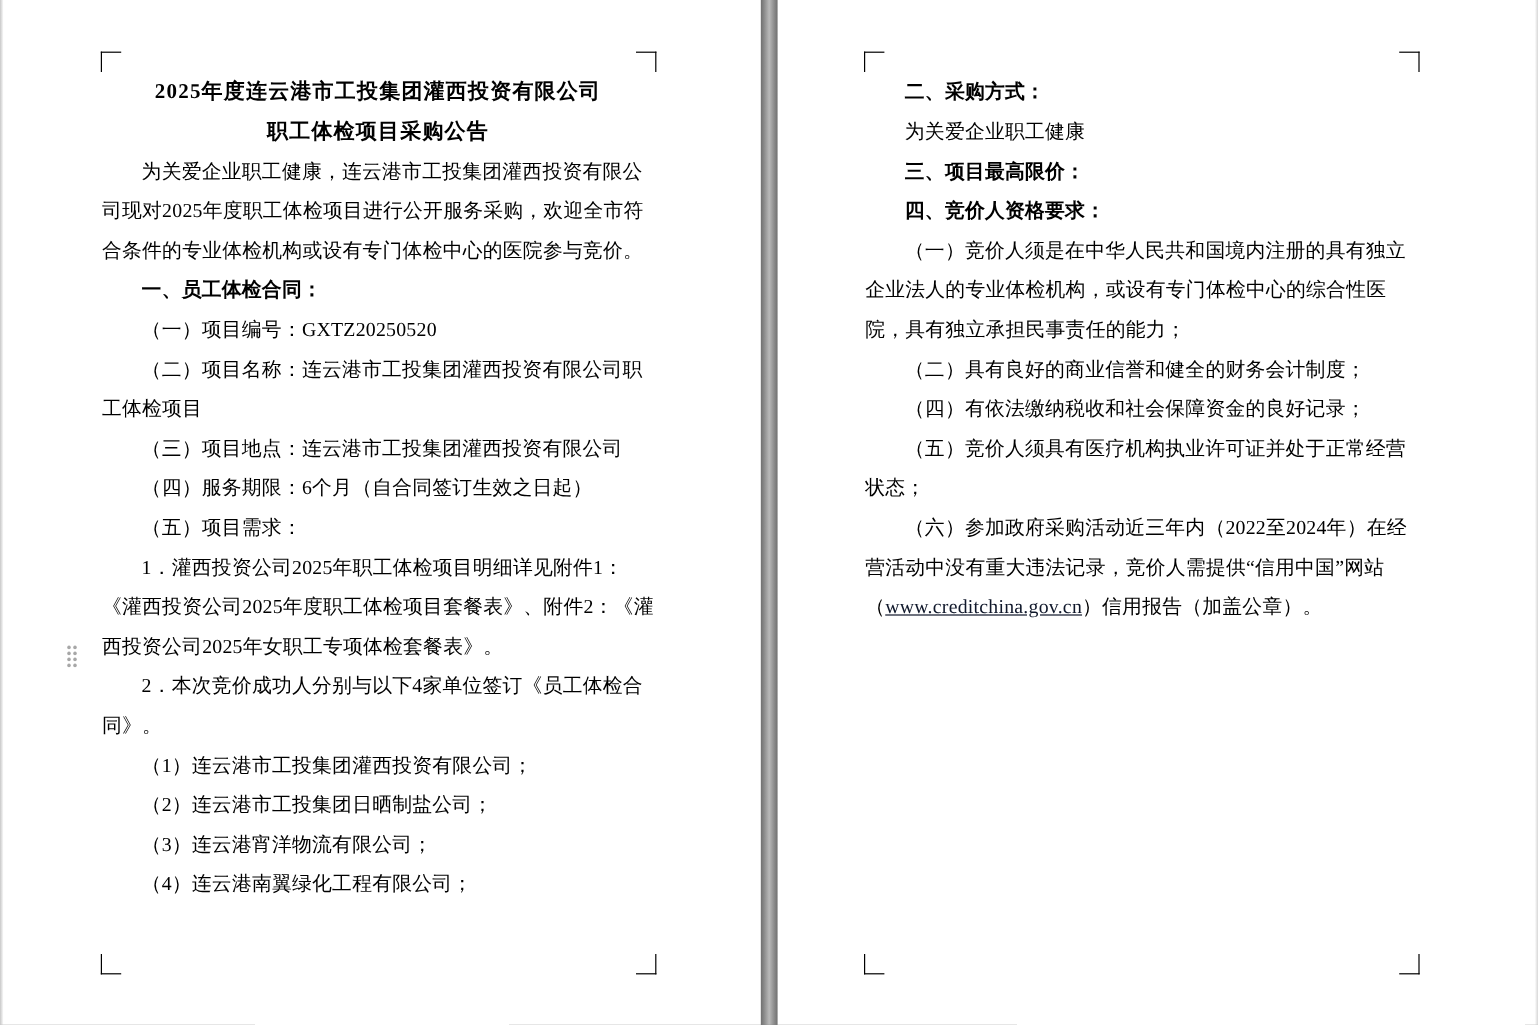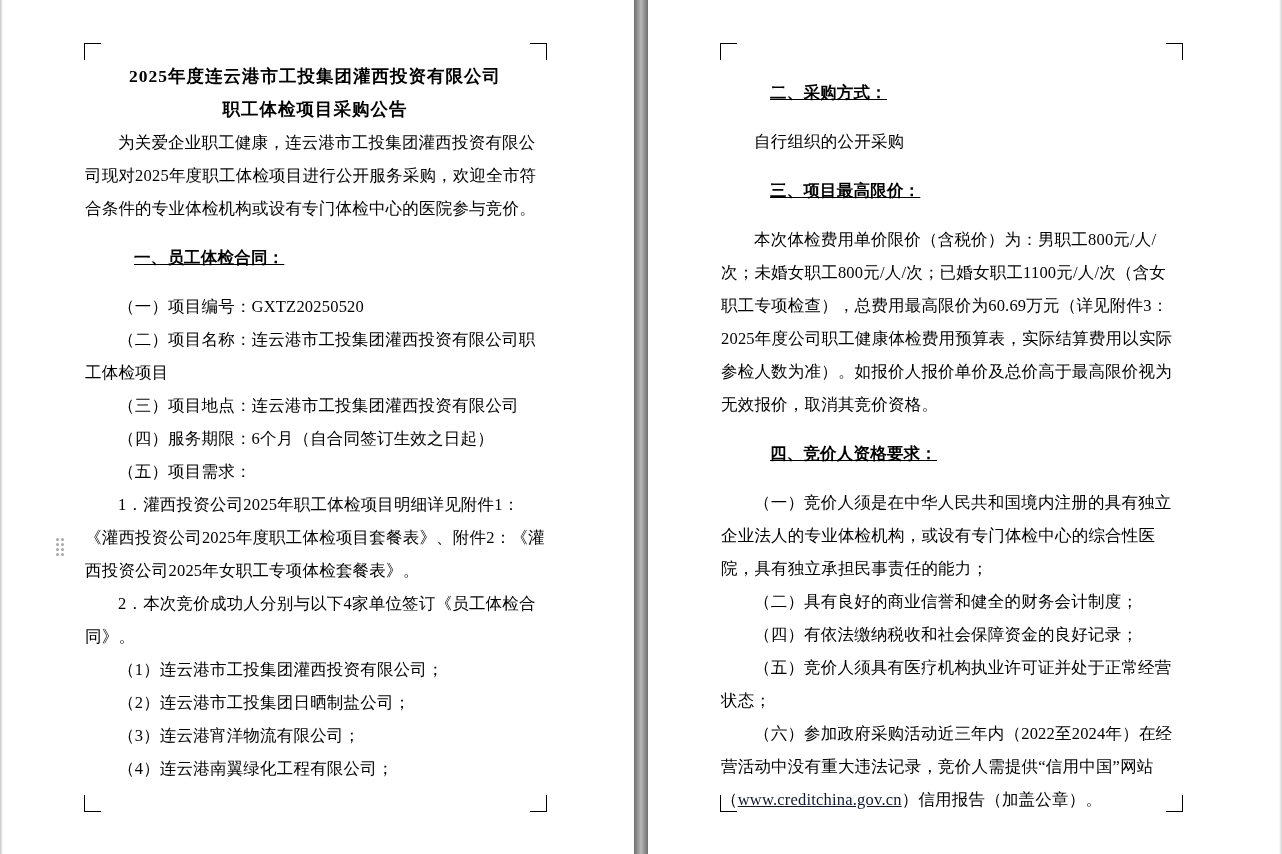--- a/index.html
+++ b/index.html
@@ -84,22 +84,21 @@
     line-height: 33px;
     letter-spacing: 1px;
   }
   .para {
     text-indent: 2em;
     margin: 0;
   }
   .heading {
     text-indent: 2em;
     font-weight: bold;
-    margin: 16px;
-    text-decoration: underline;
+    margin: 0;
   }
   .link {
     text-decoration: underline;
     color: #0f172a;
   }
   .drag-handle {
     position: absolute;
     left: 56px;
     top: 538px;
     width: 9px;
@@ -175,23 +174,22 @@
 
   <div class="page page-right">
     <div class="shadow-edge-right"></div>
     <div class="crop tl"></div>
     <div class="crop tr"></div>
     <div class="crop bl"></div>
     <div class="crop br"></div>
 
     <div class="content">
       <p class="heading">二、采购方式：</p>
-      <p class="para">自行组织的公开采购</p>
+      <p class="para">为关爱企业职工健康</p>
       <p class="heading">三、项目最高限价：</p>
-      <p class="para">本次体检费用单价限价（含税价）为：男职工800元/人/次；未婚女职工800元/人/次；已婚女职工1100元/人/次（含女职工专项检查），总费用最高限价为60.69万元（详见附件3：2025年度公司职工健康体检费用预算表，实际结算费用以实际参检人数为准）。如报价人报价单价及总价高于最高限价视为无效报价，取消其竞价资格。</p>
       <p class="heading">四、竞价人资格要求：</p>
       <p class="para">（一）竞价人须是在中华人民共和国境内注册的具有独立企业法人的专业体检机构，或设有专门体检中心的综合性医院，具有独立承担民事责任的能力；</p>
       <p class="para">（二）具有良好的商业信誉和健全的财务会计制度；</p>
       <p class="para">（四）有依法缴纳税收和社会保障资金的良好记录；</p>
       <p class="para">（五）竞价人须具有医疗机构执业许可证并处于正常经营状态；</p>
       <p class="para"><span>（六）参加政府采购活动近三年内（2022至2024年）在经营活动中没有重大违法记录，竞价人需提供“信用中国”网站（</span><a class="link" href="#">www.creditchina.gov.cn</a><span>）信用报告（加盖公章）。</span></p>
     </div>
   </div>
 
 </div>

